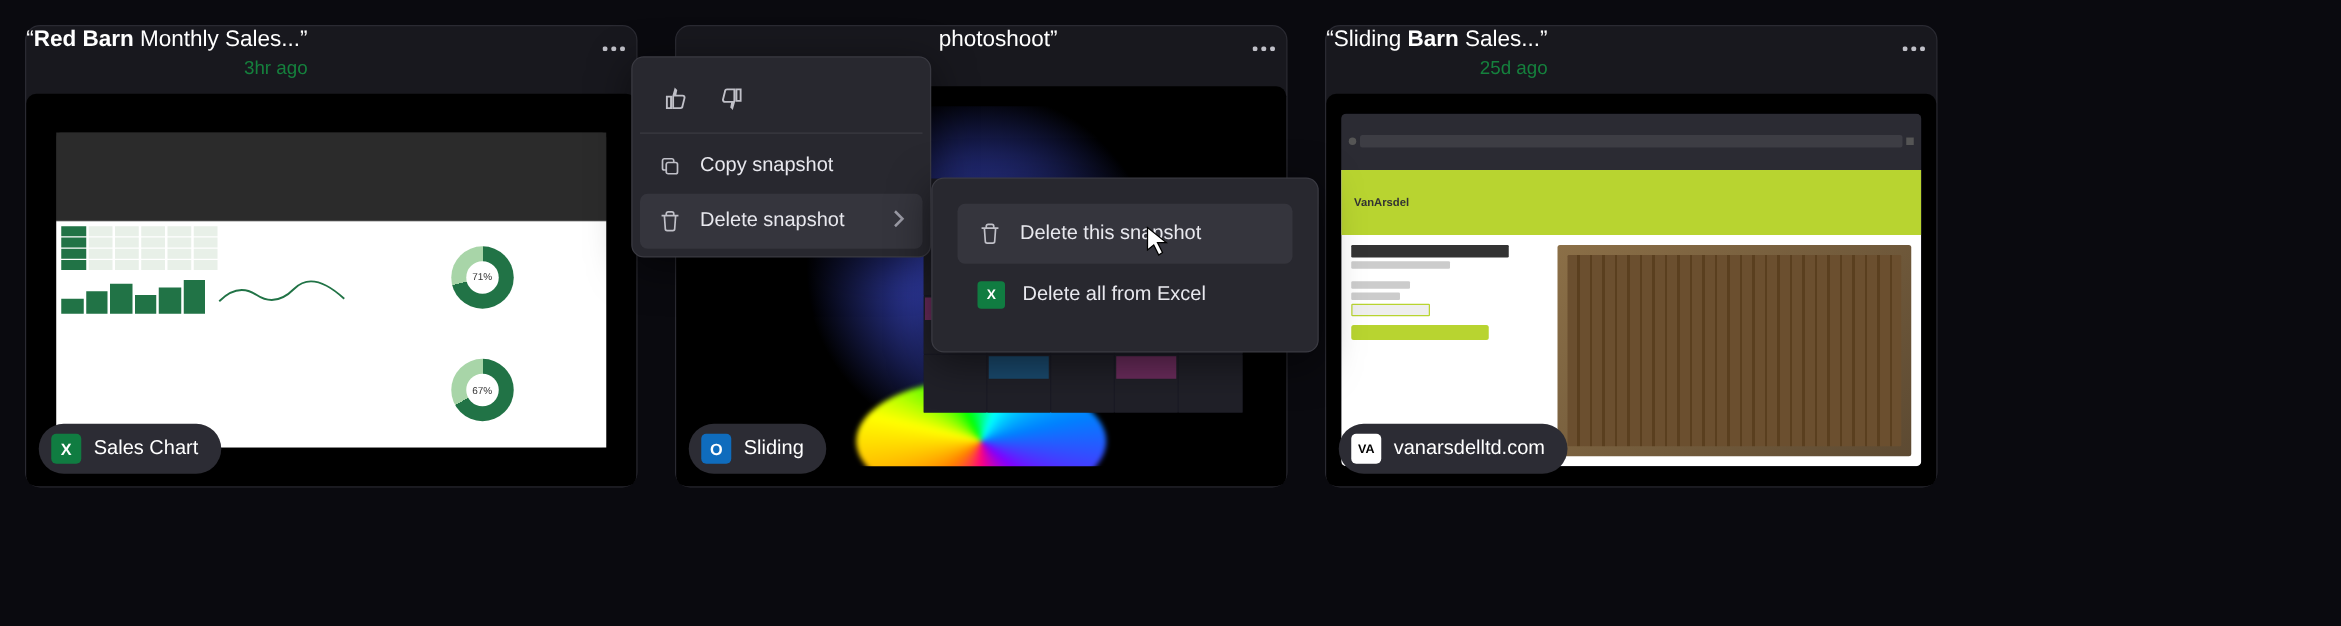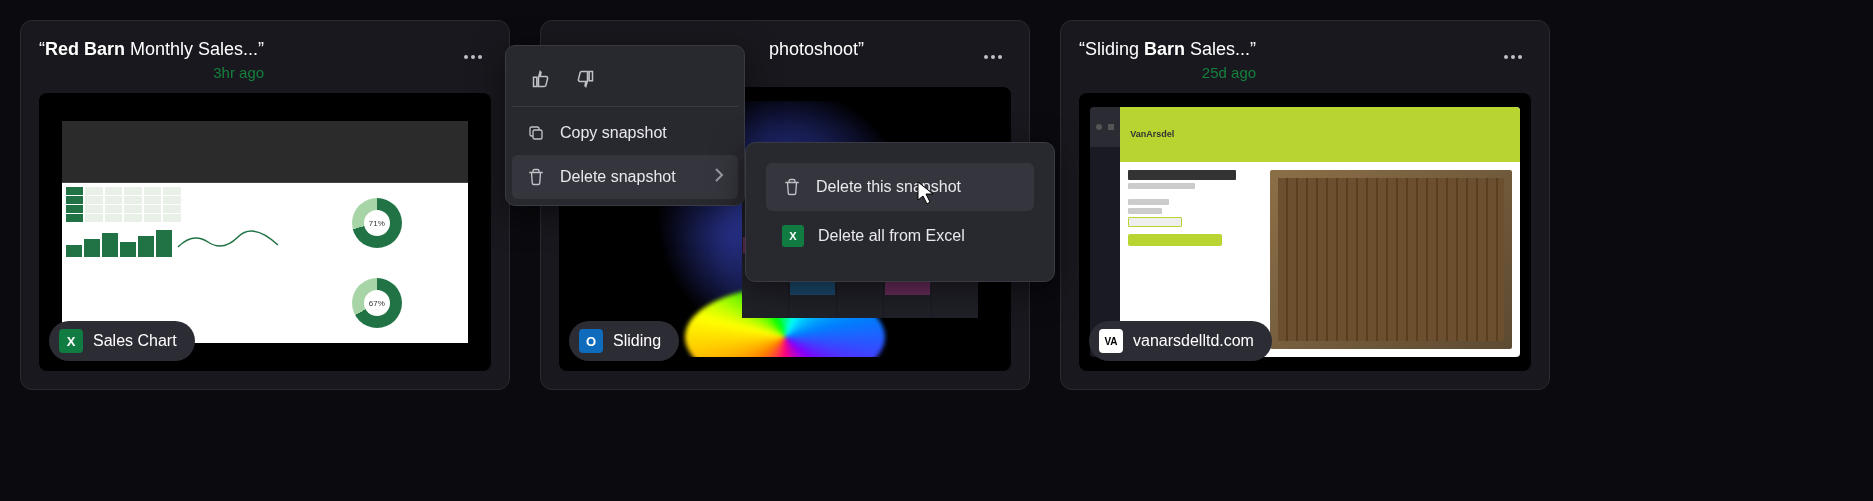--- a/index.html
+++ b/index.html
@@ -13,21 +13,21 @@
       padding: 20px;
       display: flex;
       gap: 30px;
     }
     .card {
       width: 490px;
       height: 370px;
       background: #18181e;
       border-radius: 12px;
       border: 1px solid #2a2a32;
-      padding: 18px;
+      padding: 0;
       position: relative;
       display: flex;
       flex-direction: column;
     }
     .card-header {
       display: flex;
       justify-content: space-between;
       align-items: flex-start;
       margin-bottom: 12px;
     }
@@ -162,20 +162,21 @@
     .cal-event.blue { background: #1a4a6e; }
     .cal-event.red { background: #8b2c2c; }
 
     
     .browser-thumb {
       width: 95%;
       height: 90%;
       background: #1a1a24;
       border-radius: 4px;
       display: flex;
+      flex-direction: column;
       overflow: hidden;
     }
     .browser-chrome { height: 16%; background: #2b2b33; display: flex; align-items: center; padding: 0 6px; gap: 3px; }
     .addr-bar { flex: 1; height: 10px; background: #3d3d44; border-radius: 2px; }
     .browser-page { flex: 1; background: #fff; position: relative; }
     .page-header { height: 22%; background: #b8d430; display: flex; align-items: center; padding: 0 10px; font-size: 9px; color: #333; font-weight: 700; }
     .page-content { display: flex; padding: 8px; gap: 8px; height: 78%; }
     .page-text { width: 35%; display: flex; flex-direction: column; gap: 3px; }
     .text-line { height: 6px; background: #ccc; border-radius: 1px; }
     .text-line.title { height: 10px; background: #333; width: 80%; }

